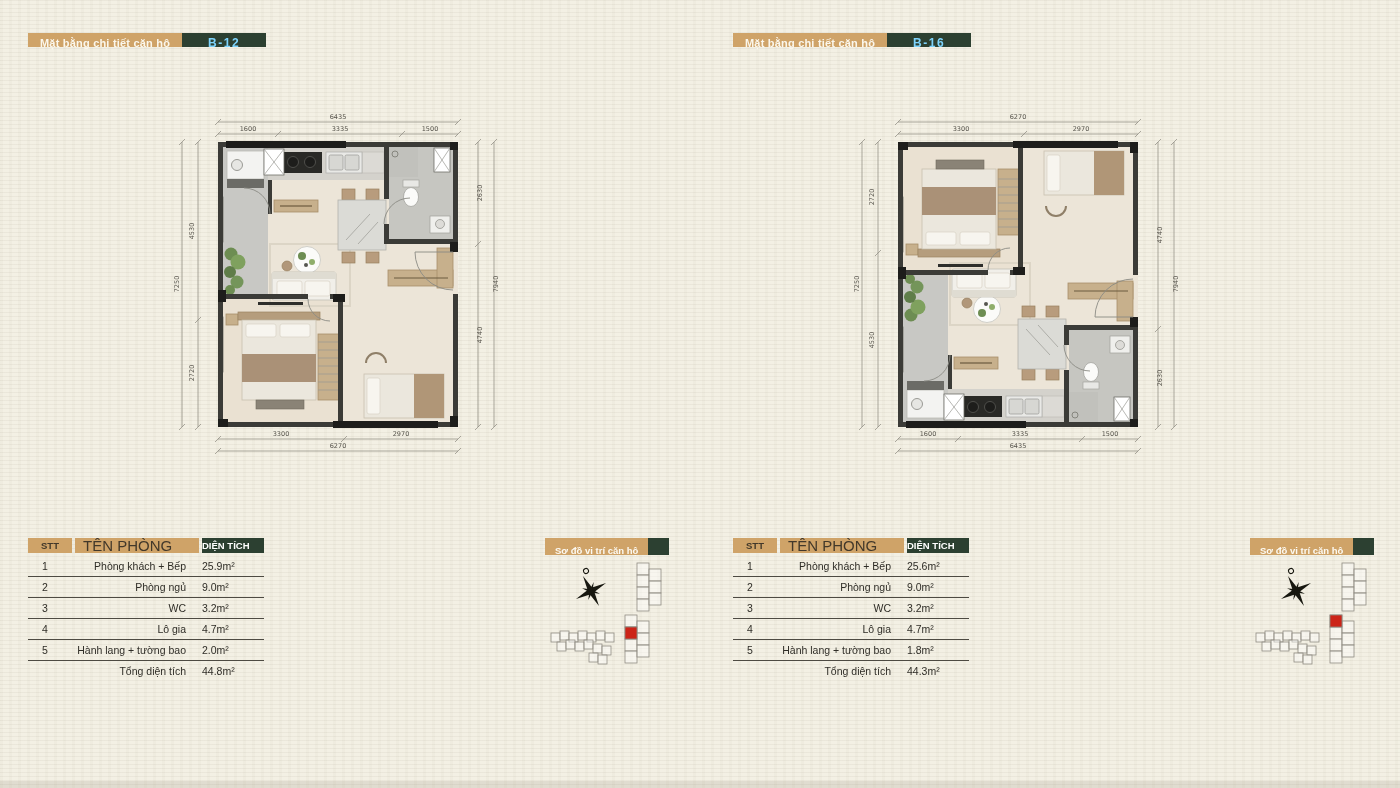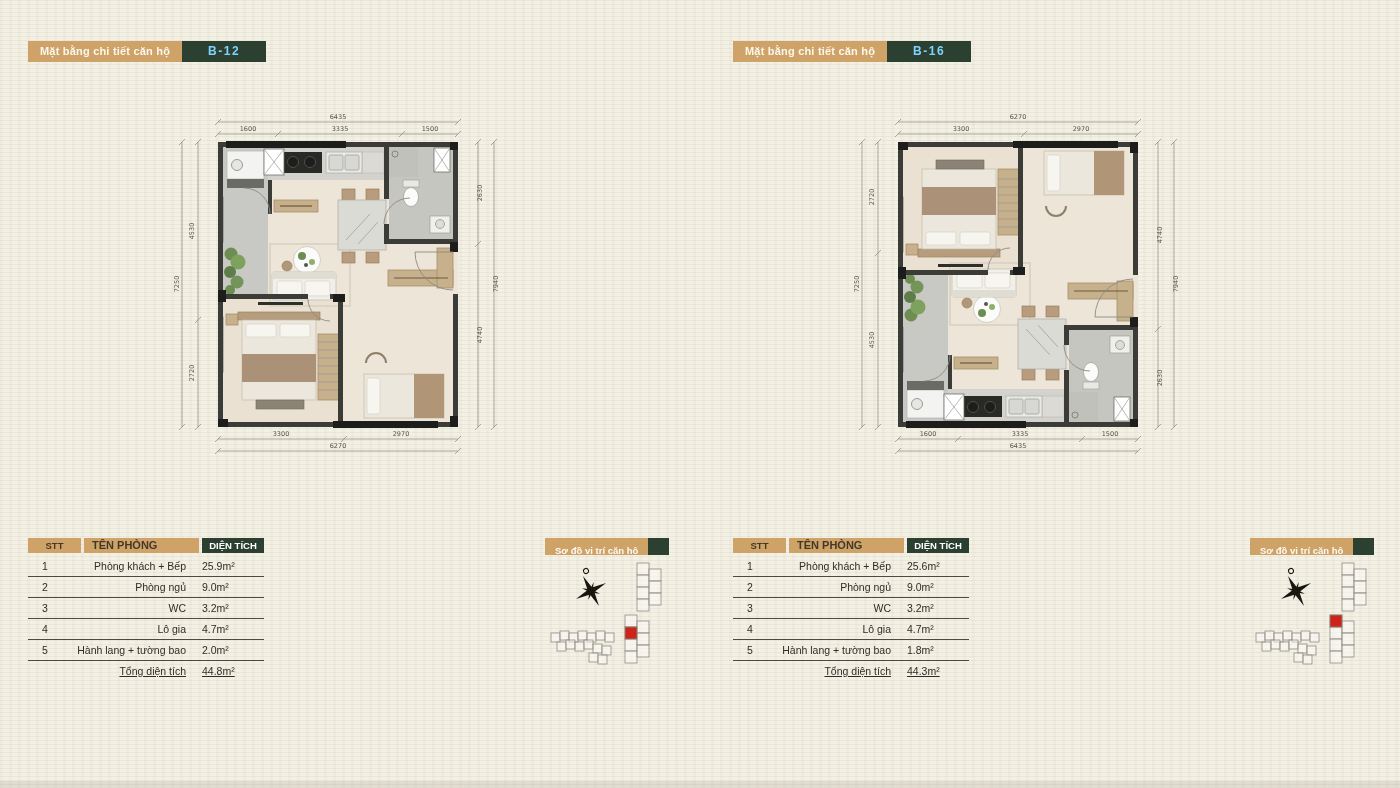--- a/index.html
+++ b/index.html
@@ -6,45 +6,45 @@
   body{font-family:"Liberation Sans","DejaVu Sans",sans-serif;}
   .page{
     position:relative;width:1400px;height:788px;overflow:hidden;
     background:
       repeating-linear-gradient(180deg, rgba(120,110,88,0.07) 0px, rgba(120,110,88,0.07) 1px, rgba(255,255,255,0) 1px, rgba(255,255,255,0) 4px),
       repeating-linear-gradient(90deg, rgba(140,128,100,0.04) 0px, rgba(140,128,100,0.04) 3px, rgba(255,255,255,0) 3px, rgba(255,255,255,0) 9px),
       #f3f0e4;
   }
   .bottom-strip{position:absolute;left:0;bottom:0;width:100%;height:7px;background:rgba(90,84,66,0.12);}
   
-  .panel-header{position:absolute;display:flex;height:36px;align-items:center;}
+  .panel-header{position:absolute;display:flex;height:14px;}
   .hdr-label{background:#cfa368;color:#fbf7ec;font-weight:bold;font-size:11px;line-height:21px;padding:0 12px;letter-spacing:.2px;}
   .hdr-badge{background:#2c4031;color:#7dd3fc;font-weight:bold;font-size:12px;line-height:21px;width:84px;text-align:center;letter-spacing:1.5px;}
   
   .plan-svg{position:absolute;width:340px;height:350px;}
   .dim{font-family:"DejaVu Sans",sans-serif;font-size:6.5px;fill:#55524a;text-anchor:middle;}
   .dimline{stroke:#8a877c;stroke-width:0.7;fill:none;}
   
   .wall{fill:#3b3b37;}
   .wallx{fill:#1d1d1b;}
   .wood{fill:#c7b08c;stroke:#a8906a;stroke-width:0.8;}
   .bedbase{fill:#ebe7dd;stroke:#c9c0b0;stroke-width:0.8;}
   .pillow{fill:#f7f5ef;stroke:#d8d2c6;stroke-width:0.7;}
   .blanket{fill:#aa9177;}
   .door{stroke:#8b8b85;stroke-width:0.9;fill:none;}
   .winbox{fill:#ffffff;stroke:#6e6e68;stroke-width:0.8;}
   .thin{stroke:#9a9a94;stroke-width:0.7;fill:none;}
   
   .area-table{position:absolute;width:236px;color:#2f2d27;font-size:10.5px;}
   .t-head{display:flex;height:15px;margin-bottom:3px;}
-  .th-stt{background:#cfa368;width:53px;text-align:center;font-weight:bold;font-size:9.5px;line-height:15px;color:#42382a;margin-right:3px;}
-  .th-room{background:#cfa368;flex:1;font-weight:bold;font-size:11px;line-height:15px;padding-left:8px;color:#42382a;margin-right:3px;}
-  .th-area{background:#2c4031;width:62px;text-align:center;color:#ffffff;font-weight:bold;font-size:9.5px;line-height:15px;}
+  .th-stt{background:#cfa368;width:44px;text-align:center;font-weight:bold;font-size:9.5px;line-height:15px;color:#42382a;margin-right:3px;}
+  .th-room{background:#cfa368;flex:1;font-weight:normal;font-size:15px;line-height:15px;padding-left:8px;color:#42382a;margin-right:3px;}
+  .th-area{background:#2c4031;width:62px;text-align:left;color:#ffffff;font-weight:bold;font-size:9.5px;line-height:15px;}
   .t-row{display:flex;height:20px;line-height:20px;border-bottom:1px solid #4d4a42;}
-  .t-row.total{border-bottom:none;text-decoration:underline;}
+  .t-row.total{border-bottom:none;}
   .td-stt{width:34px;text-align:center;}
   .td-room{flex:1;padding-left:10px;text-align:right;}
   .td-area{width:62px;padding-left:8px;margin-left:8px;}
   
   .site-header{position:absolute;display:flex;height:17px;}
   .site-label{background:#cfa368;color:#fdfaf2;font-weight:bold;font-size:9.5px;line-height:17px;padding:4px 10px;}
   .site-badge{background:#2c4031;width:21px;height:17px;}
   .site-svg{position:absolute;width:122px;height:110px;}
   .bld{fill:rgba(255,255,255,0.4);stroke:#8f8c82;stroke-width:0.8;}
   .bld-red{stroke:#8f8c82;stroke-width:0.8;}

